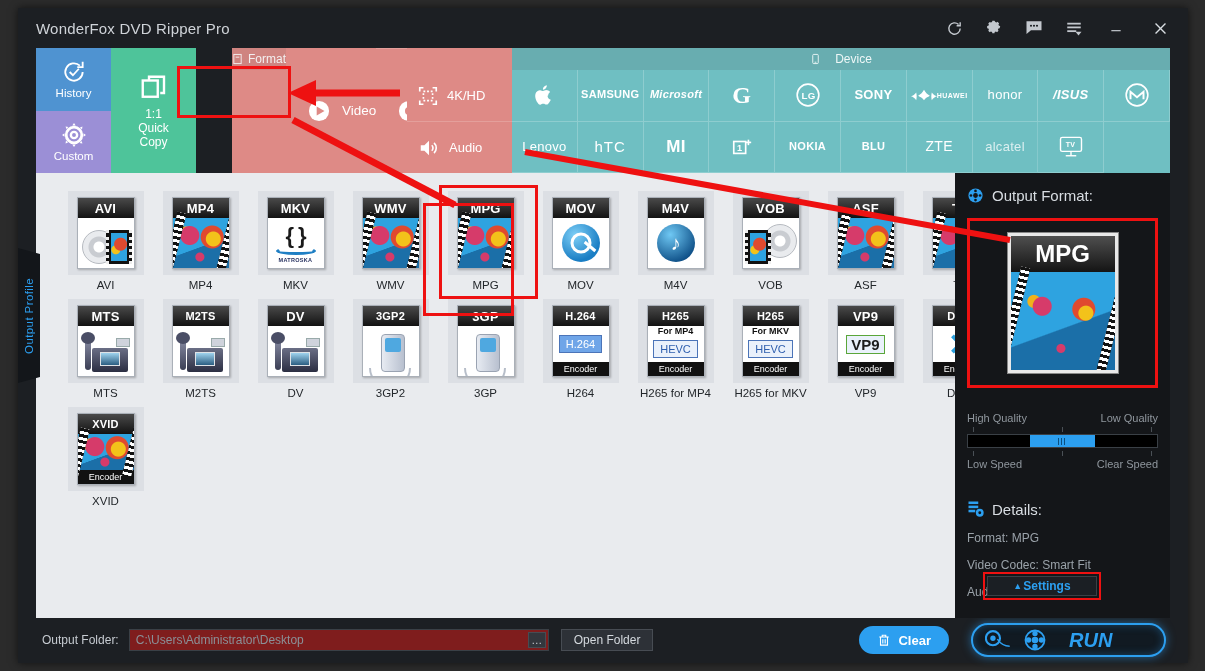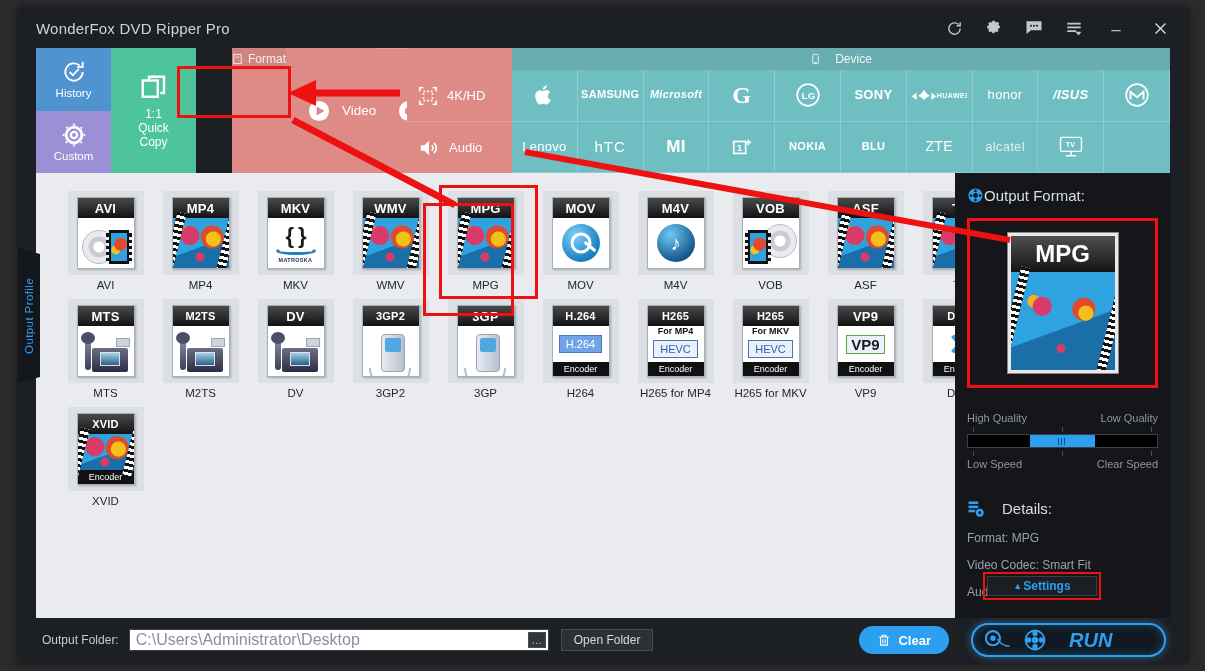--- a/index.html
+++ b/index.html
@@ -145,48 +145,48 @@
   .thumb .subcap { font-size:9px; color:#111; text-align:center; font-weight:bold; background:#fff;}
   .divxart { position:absolute; inset:0; background:#fff; display:flex; align-items:center; justify-content:center; font-size:30px; color:#2aa0dd; font-weight:bold;}
   
   .tile.selected { position:relative; }
   .tile.selected:after {
     content:""; position:absolute; left:1px; top:0px; width:93px; height:108px;
     border:3px solid #ee1111; pointer-events:none;
   }
   
   .rightpane { width:215px; background:#141619; padding:14px 12px 0 12px; position:relative; }
-  .rp-title { display:flex; align-items:flex-end; color:#d8dde2; font-size:15px; }
+  .rp-title { display:flex; align-items:flex-end; gap:8px; color:#d8dde2; font-size:15px; }
   .preview-wrap { margin-top:14px; padding:12px; display:flex; justify-content:center; position:relative;}
   .preview-wrap.redbox { border:3px solid #ee1111; }
   .bigthumb { width:110px; height:140px; background:#fff; border:3px solid #e9e9e9; box-shadow:0 0 0 1px #888; display:flex; flex-direction:column; overflow:hidden;}
   .bigthumb .cap { height:36px; background:linear-gradient(#4f4f4f,#141414); color:#fff; font-size:24px; font-weight:bold; display:flex; align-items:center; justify-content:center;}
   .bigthumb .art { flex:1; position:relative; }
   .slider-block { margin-top:24px; }
   .srow { display:flex; justify-content:space-between; color:#8f969d; font-size:11px;}
   .ticks { display:flex; justify-content:space-between; padding:3px 6px 2px 6px;}
   .ticks i { width:1px; height:5px; background:#4a5056; display:block;}
   .slider { height:14px; background:#000; border:1px solid #3a4046; position:relative;}
   .slider .fill { position:absolute; left:33%; top:0; bottom:0; width:34%; background:#2c9ff0; display:flex; align-items:center; justify-content:center;}
   .slider .fill:after { content:""; width:8px; height:7px; background:repeating-linear-gradient(90deg,#0a4f80 0 1px, transparent 1px 3px);}
   .details { margin-top:30px; }
-  .det-title { display:flex; gap:17px; color:#d8dde2; font-size:15px;}
+  .det-title { display:flex; align-items:center; gap:7px; color:#d8dde2; font-size:15px;}
   .det-line { color:#9aa2a9; font-size:12px; margin-top:13px;}
   .settings-wrap { position:absolute; left:28px; bottom:18px; border:2px solid #ee1111; padding:2px;}
   .settings-btn {
     width:110px; height:20px; background:#1b1f24; border:1px solid #3a4046;
     color:#2c9ff0; font-size:12px; font-weight:bold; display:flex; align-items:center; justify-content:center; gap:1px;
     cursor:pointer;
   }
   
   .bottom { height:44px; margin:0 18px; display:flex; align-items:center; background:#1c1f23; }
   .of-label { color:#c6cbd1; font-size:12px; margin-left:6px;}
   .of-input {
-    margin-left:10px; width:420px; height:22px; background:#ffffff; border:1px solid #3a4046;
-    color:#8b9097; font-size:16px; padding:0 26px 0 6px; position:relative;
+    margin-left:10px; width:420px; height:22px; background:#7f1d1d; border:1px solid #3a4046;
+    color:#8b9097; font-size:12px; padding:0 26px 0 6px; position:relative;
   }
   .of-wrap { position:relative; }
   .dots {
     position:absolute; right:3px; top:3px; width:18px; height:16px; background:#33373d; border:1px solid #474c53;
     color:#c9ced4; font-size:11px; display:flex; align-items:center; justify-content:center; cursor:pointer;
   }
   .openfolder {
     margin-left:12px; height:22px; padding:0 12px; background:#2d3137; border:1px solid #474c53;
     color:#d4d9de; font-size:12px; display:flex; align-items:center; cursor:pointer;
   }

